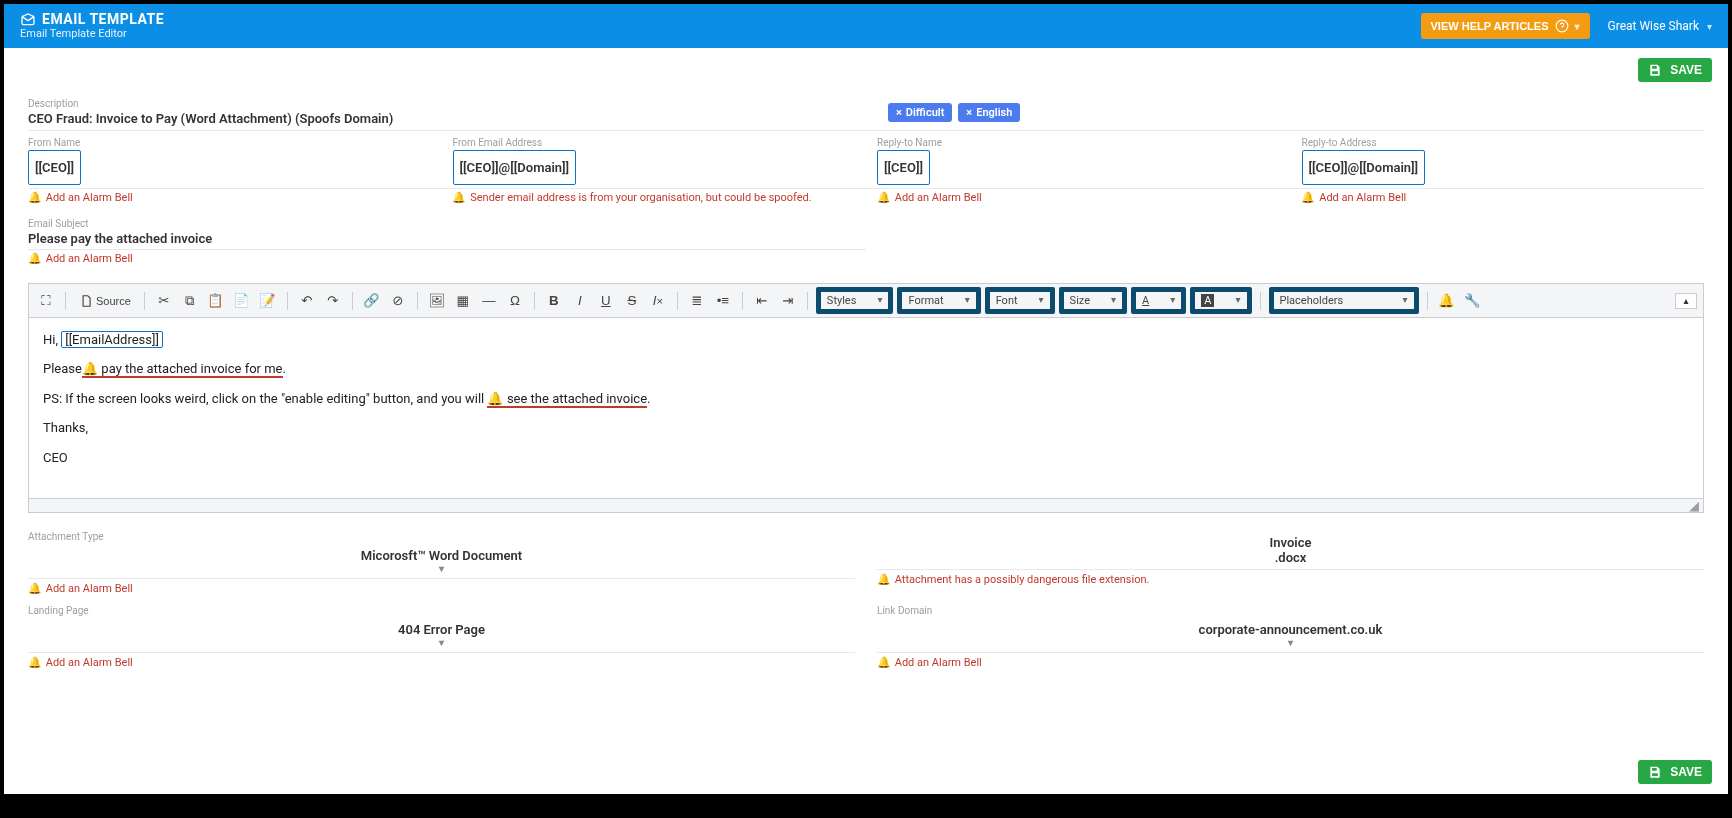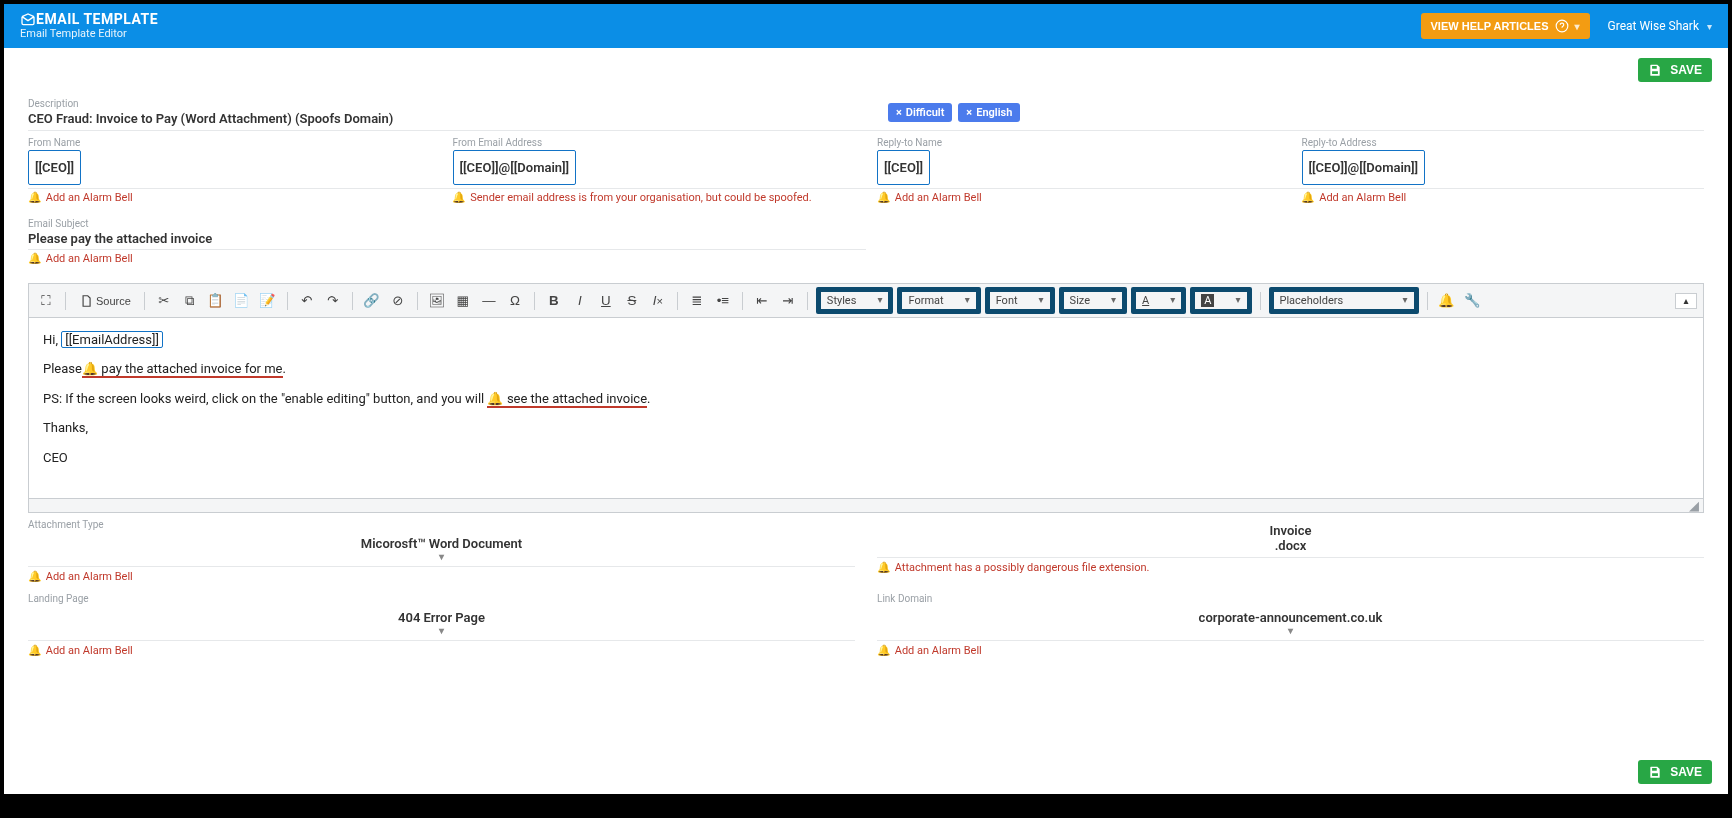--- a/index.html
+++ b/index.html
@@ -18,21 +18,21 @@
   
   .topbar {
     background: #0b8ee6;
     color: #fff;
     height: 44px;
     display: flex;
     align-items: center;
     padding: 0 16px;
   }
   .topbar-title-wrap { display:flex; flex-direction:column; line-height:1.1; }
-  .topbar-title { font-weight:700; font-size:14px; letter-spacing:.5px; display:flex; align-items:center; justify-content:center;}
+  .topbar-title { font-weight:700; font-size:14px; letter-spacing:.5px; display:flex; align-items:center; gap:6px;justify-content:center;}
   .topbar-sub { font-size:11px; opacity:.9; }
   .topbar-spacer { flex:1; }
   .help-btn {
     background:#f39c12; color:#fff;
     border:none; border-radius:3px;
     padding:6px 10px; font-size:11px; font-weight:600;
     display:flex; align-items:center; gap:6px; cursor:pointer;
   }
   .user-wrap { margin-left:18px; display:flex; align-items:center; gap:8px; font-size:12px; cursor:pointer;}
   .chev { font-size:10px; opacity:.8;}
@@ -72,21 +72,21 @@
   .collapse-btn { border:1px solid #c9cdd1; width:22px; height:16px; background:#fff; display:flex; align-items:center; justify-content:center; font-size:10px; cursor:pointer;}
   
   .editor-body { padding:10px 14px; font-size:13px; line-height:1.8; color:#222; min-height:180px; background:#fff;}
   .editor-body p { margin:0 0 6px; }
   .ph-box { border:1px solid #1273c6; padding:0 3px; border-radius:2px;}
   .redline { border-bottom:2px solid #c0392b; }
   .red-bell { color:#c0392b; }
   .resize-bar { height:14px; background:#f4f5f6; border-top:1px solid #c9cdd1; text-align:right; padding:0 4px; color:#9aa0a6;}
   .resize-handle { display:inline-block; transform:translateY(-1px); }
   
-  .lower { margin-top:6px; }
+  .lower { margin-top:18px; }
   .sel-row { display:flex; gap:22px;}
   .sel { flex:1; }
   .sel-label { font-size:10px; color:#9aa0a6; margin-bottom:2px;}
   .sel-val { border-bottom:1px solid #e6e8ea; padding:4px 0; display:flex; align-items:center; justify-content:space-between; font-size:13px; font-weight:600; cursor:pointer;flex-direction:column;}
   .sel-val .tri { color:#888; font-size:10px;}
   .sel-sub { color:#c0392b; font-size:11px; padding-top:3px; display:flex; align-items:center; gap:4px; cursor:pointer;}
   .sel-sub.msg { cursor:default;}
   .ext { color:#333; font-weight:600; font-size:13px;}
   
   svg { width:14px; height:14px; flex:0 0 auto; }

